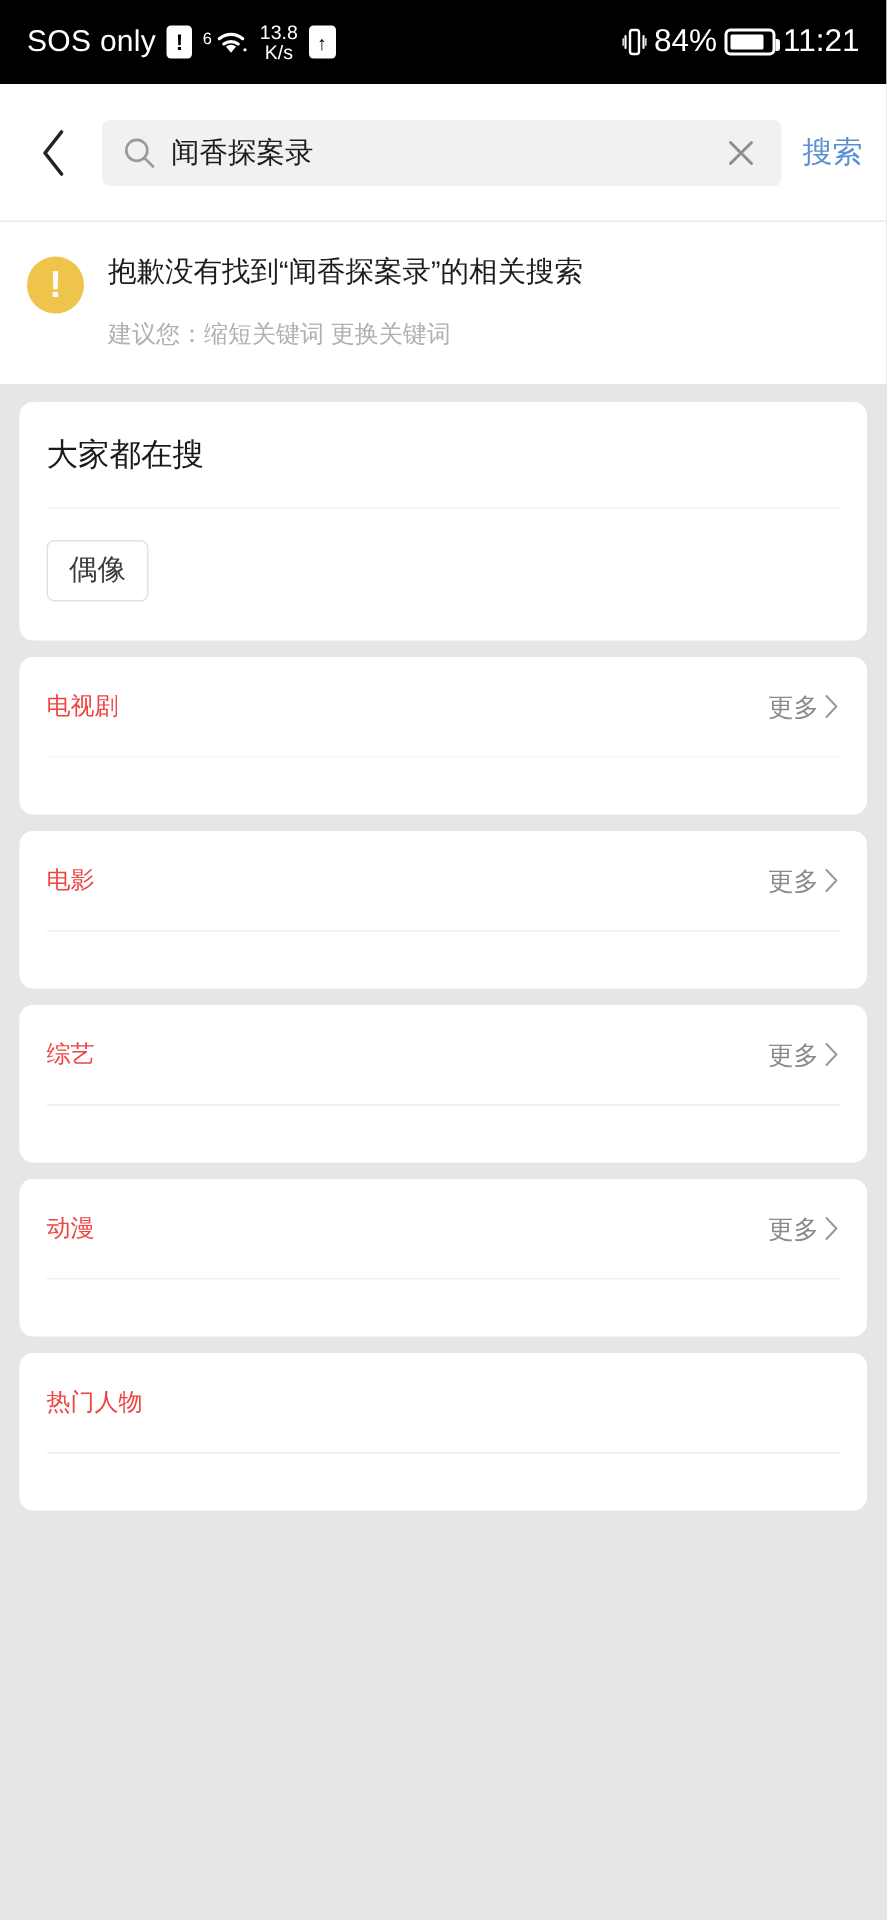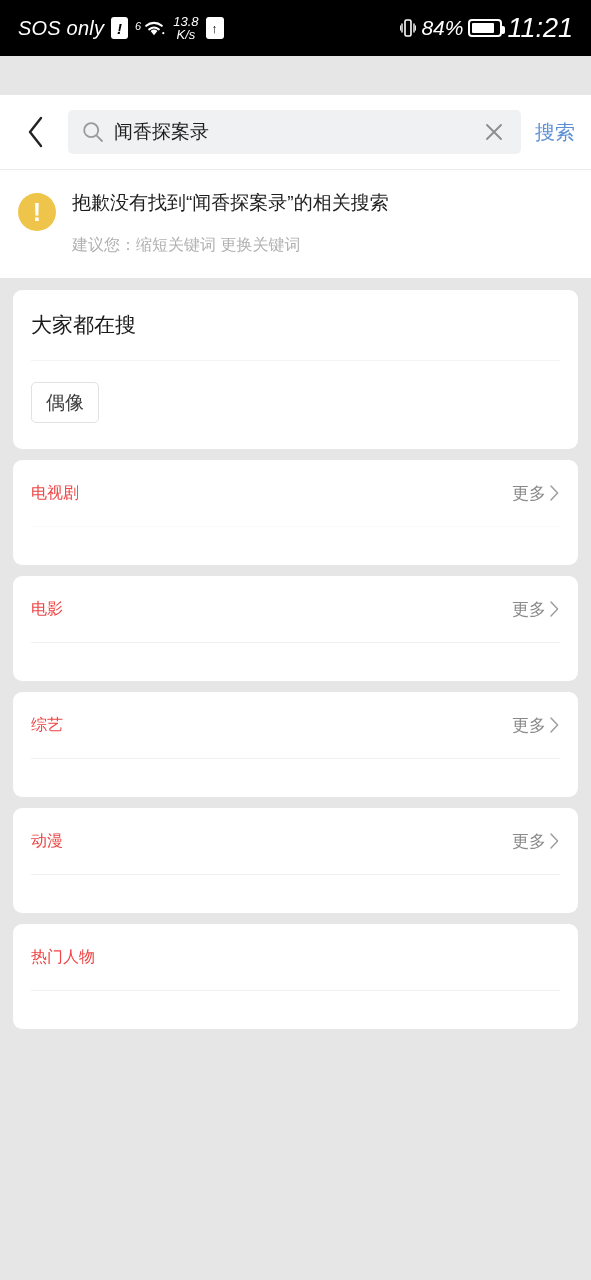--- a/index.html
+++ b/index.html
@@ -10,58 +10,57 @@
     overflow:hidden;
   }
   #screen { position:relative; width:591px; height:1280px; background:#e6e6e6; }
 
   
   .statusbar {
     height:56px; background:#000; color:#fff;
     display:flex; align-items:center; justify-content:space-between;
     padding:0 18px;
   }
-  .sb-left, .sb-right { display:flex; align-items:center;font-style:italic; }
+  .sb-left, .sb-right { display:flex; align-items:center; }
   .sb-left { gap:7px; }
   .sb-right { gap:5px; }
   .sos-text { font-size:20px; letter-spacing:.2px; }
   .alert-badge {
     width:17px; height:22px; background:#fff; border-radius:3px;
     display:flex; align-items:center; justify-content:center;
     color:#000; font-size:15px; font-weight:bold; line-height:1;
   }
   .wifi-wrap { display:flex; align-items:flex-start; gap:1px; }
   .wifi-sup { font-size:11px; line-height:1; margin-top:3px; }
   .net-speed {
     font-size:13px; line-height:1.02; text-align:center;
     display:flex; flex-direction:column; justify-content:center;
   }
   .up-badge {
     width:18px; height:22px; background:#fff; border-radius:3px;
     display:flex; align-items:center; justify-content:center;
     color:#000; font-size:13px; line-height:1;
   }
   .batt-text { font-size:21px; }
-  .clock-text { font-size:27px; }
+  .clock-text { font-size:21px; }
   .batt-icon {
     width:34px; height:18px; border:2px solid #fff; border-radius:4px;
     position:relative; display:flex; align-items:center; padding:2px;
   }
   .batt-icon::after {
     content:""; position:absolute; right:-5px; top:5px;
     width:3px; height:8px; background:#fff; border-radius:0 2px 2px 0;
   }
   .batt-fill { height:100%; background:#fff; border-radius:1px; }
 
   
   .searchbar {
-    height:75px; background:#fff;
+    height:92px; background:#fff;
     display:flex; align-items:center; padding:0 16px; gap:12px;
     border-bottom:1px solid #ebebeb;
-    margin-top:39px;
   }
   .back-btn { width:40px; height:40px; display:flex; align-items:center; justify-content:center; flex:0 0 auto; }
   .search-field {
     flex:1 1 auto; height:44px; background:#f0f1f3; border-radius:5px;
     display:flex; align-items:center; padding:0 14px; gap:10px;
   }
   .search-value { flex:1 1 auto; font-size:19px; color:#1d1d1d; }
   .clear-btn { width:26px; height:26px; flex:0 0 auto; display:flex; align-items:center; justify-content:center; }
   .search-submit { font-size:20px; color:#5b8fd4; flex:0 0 auto; padding-left:2px; }
 

